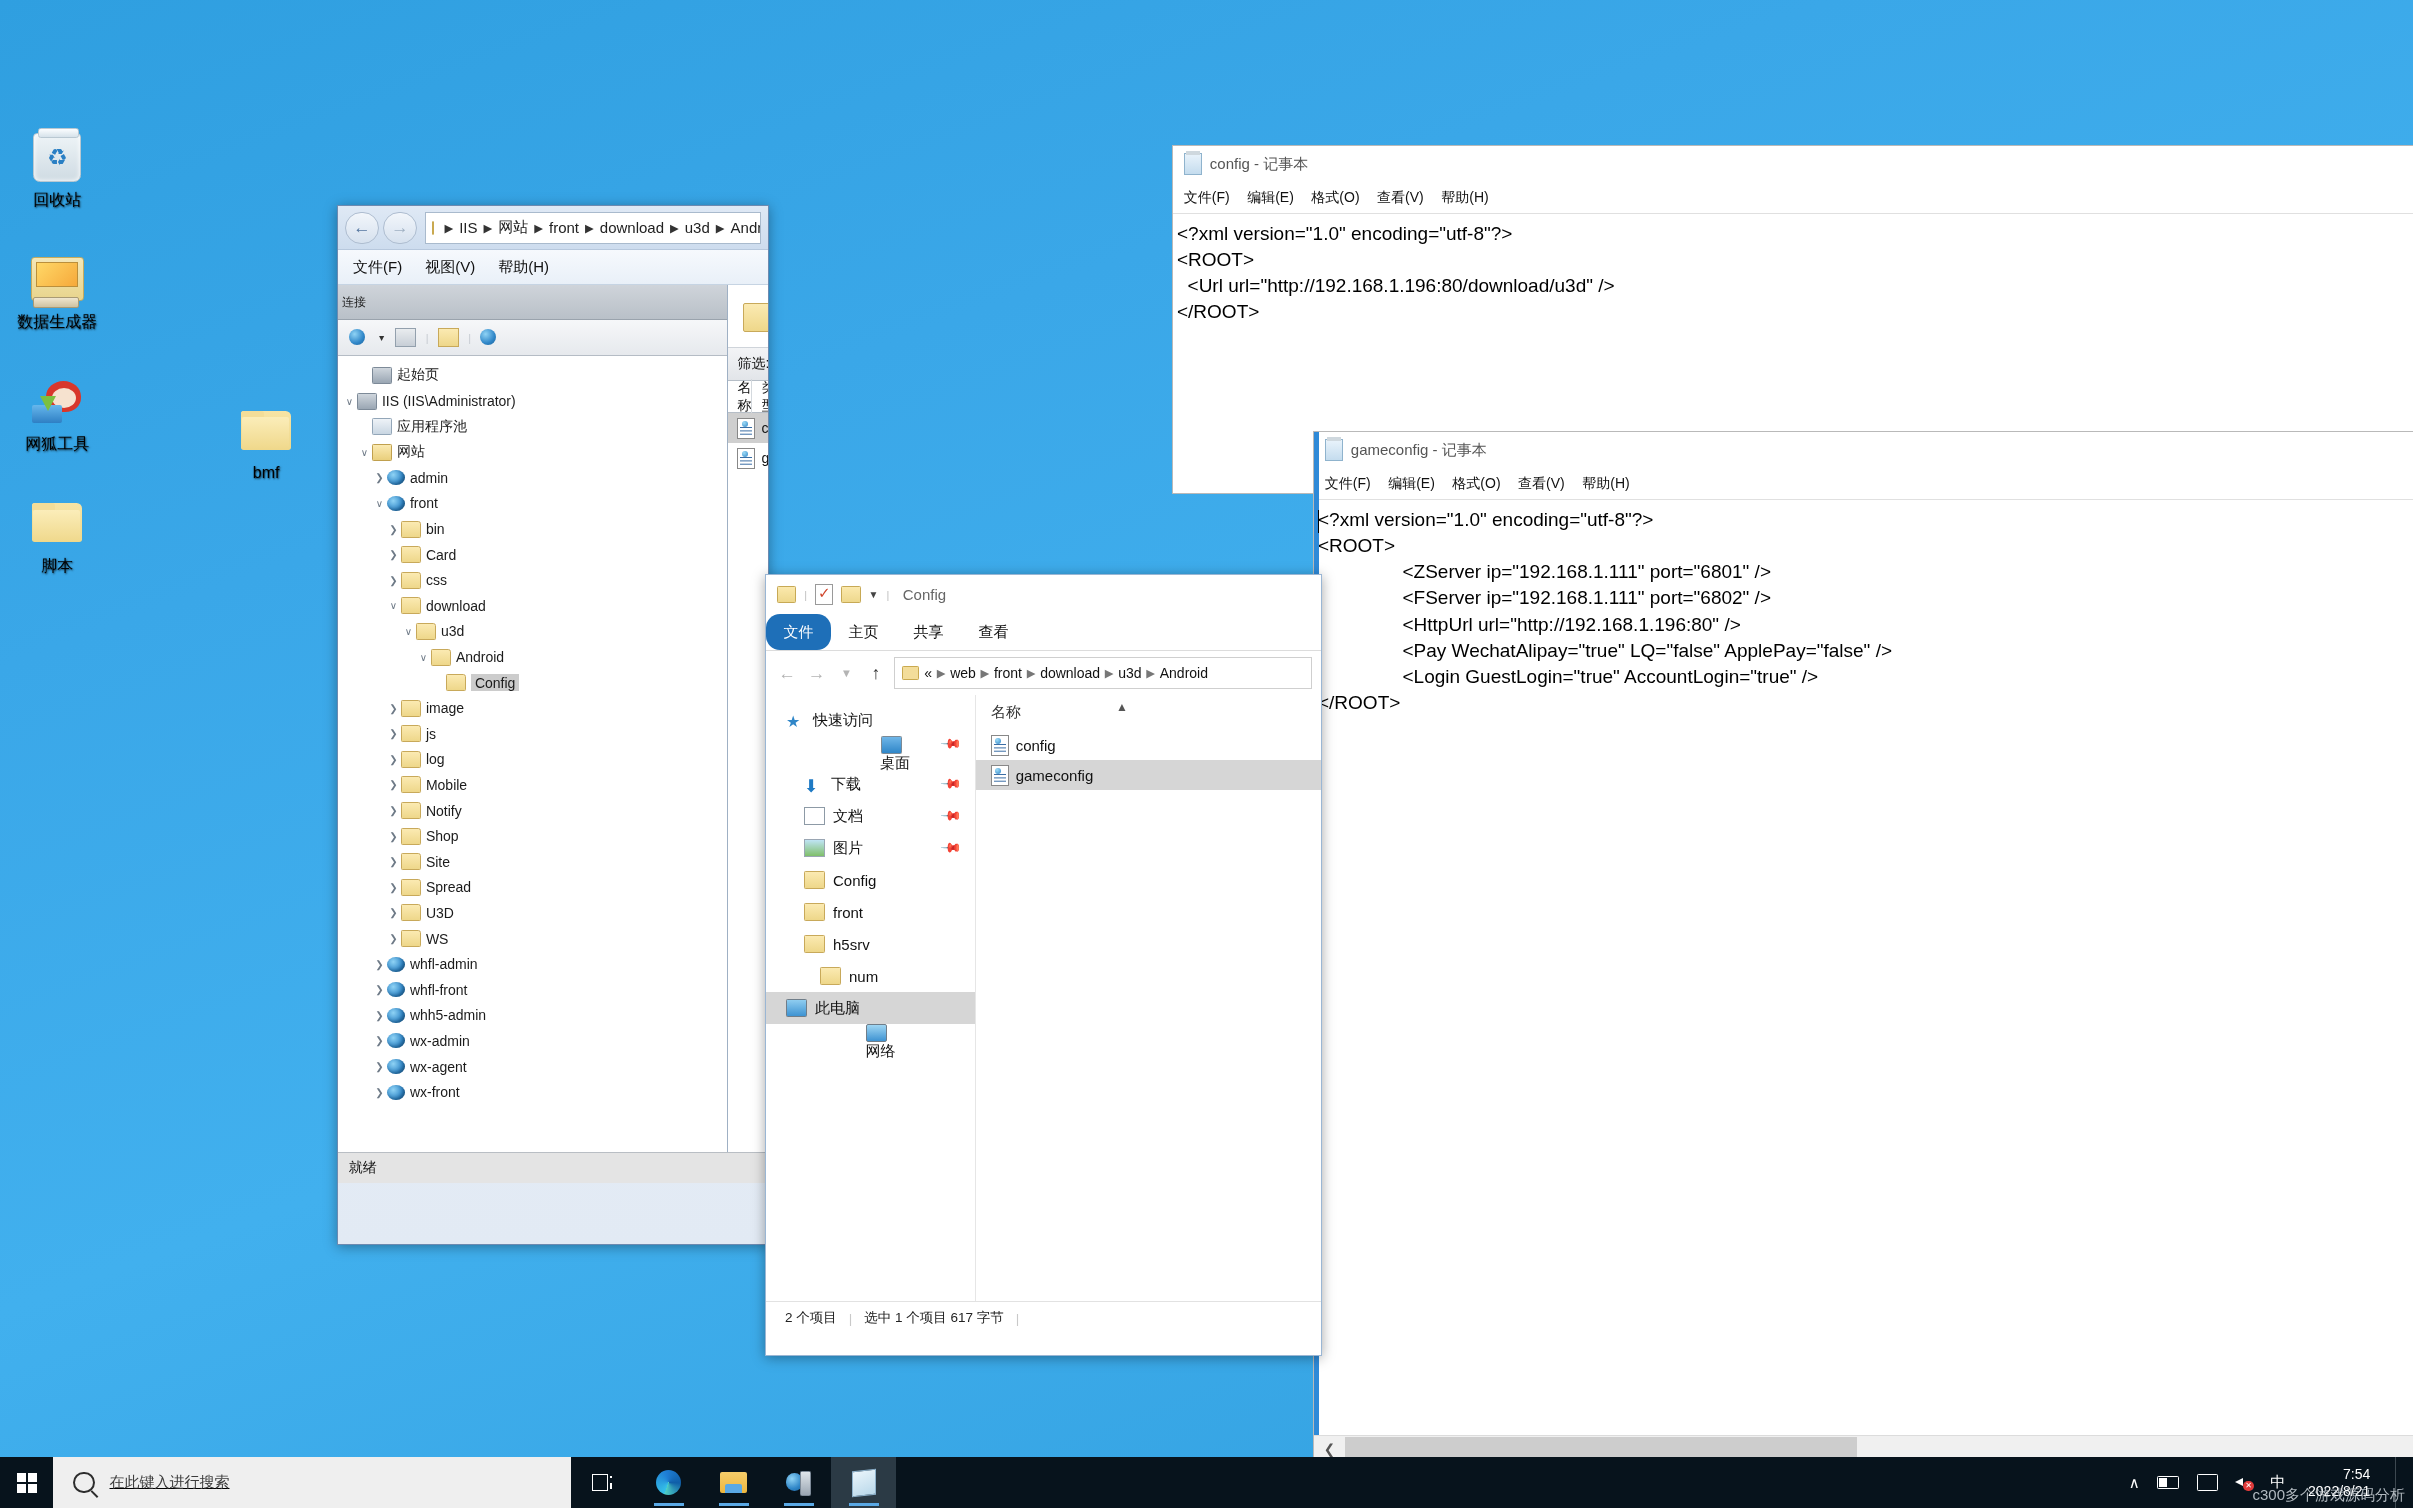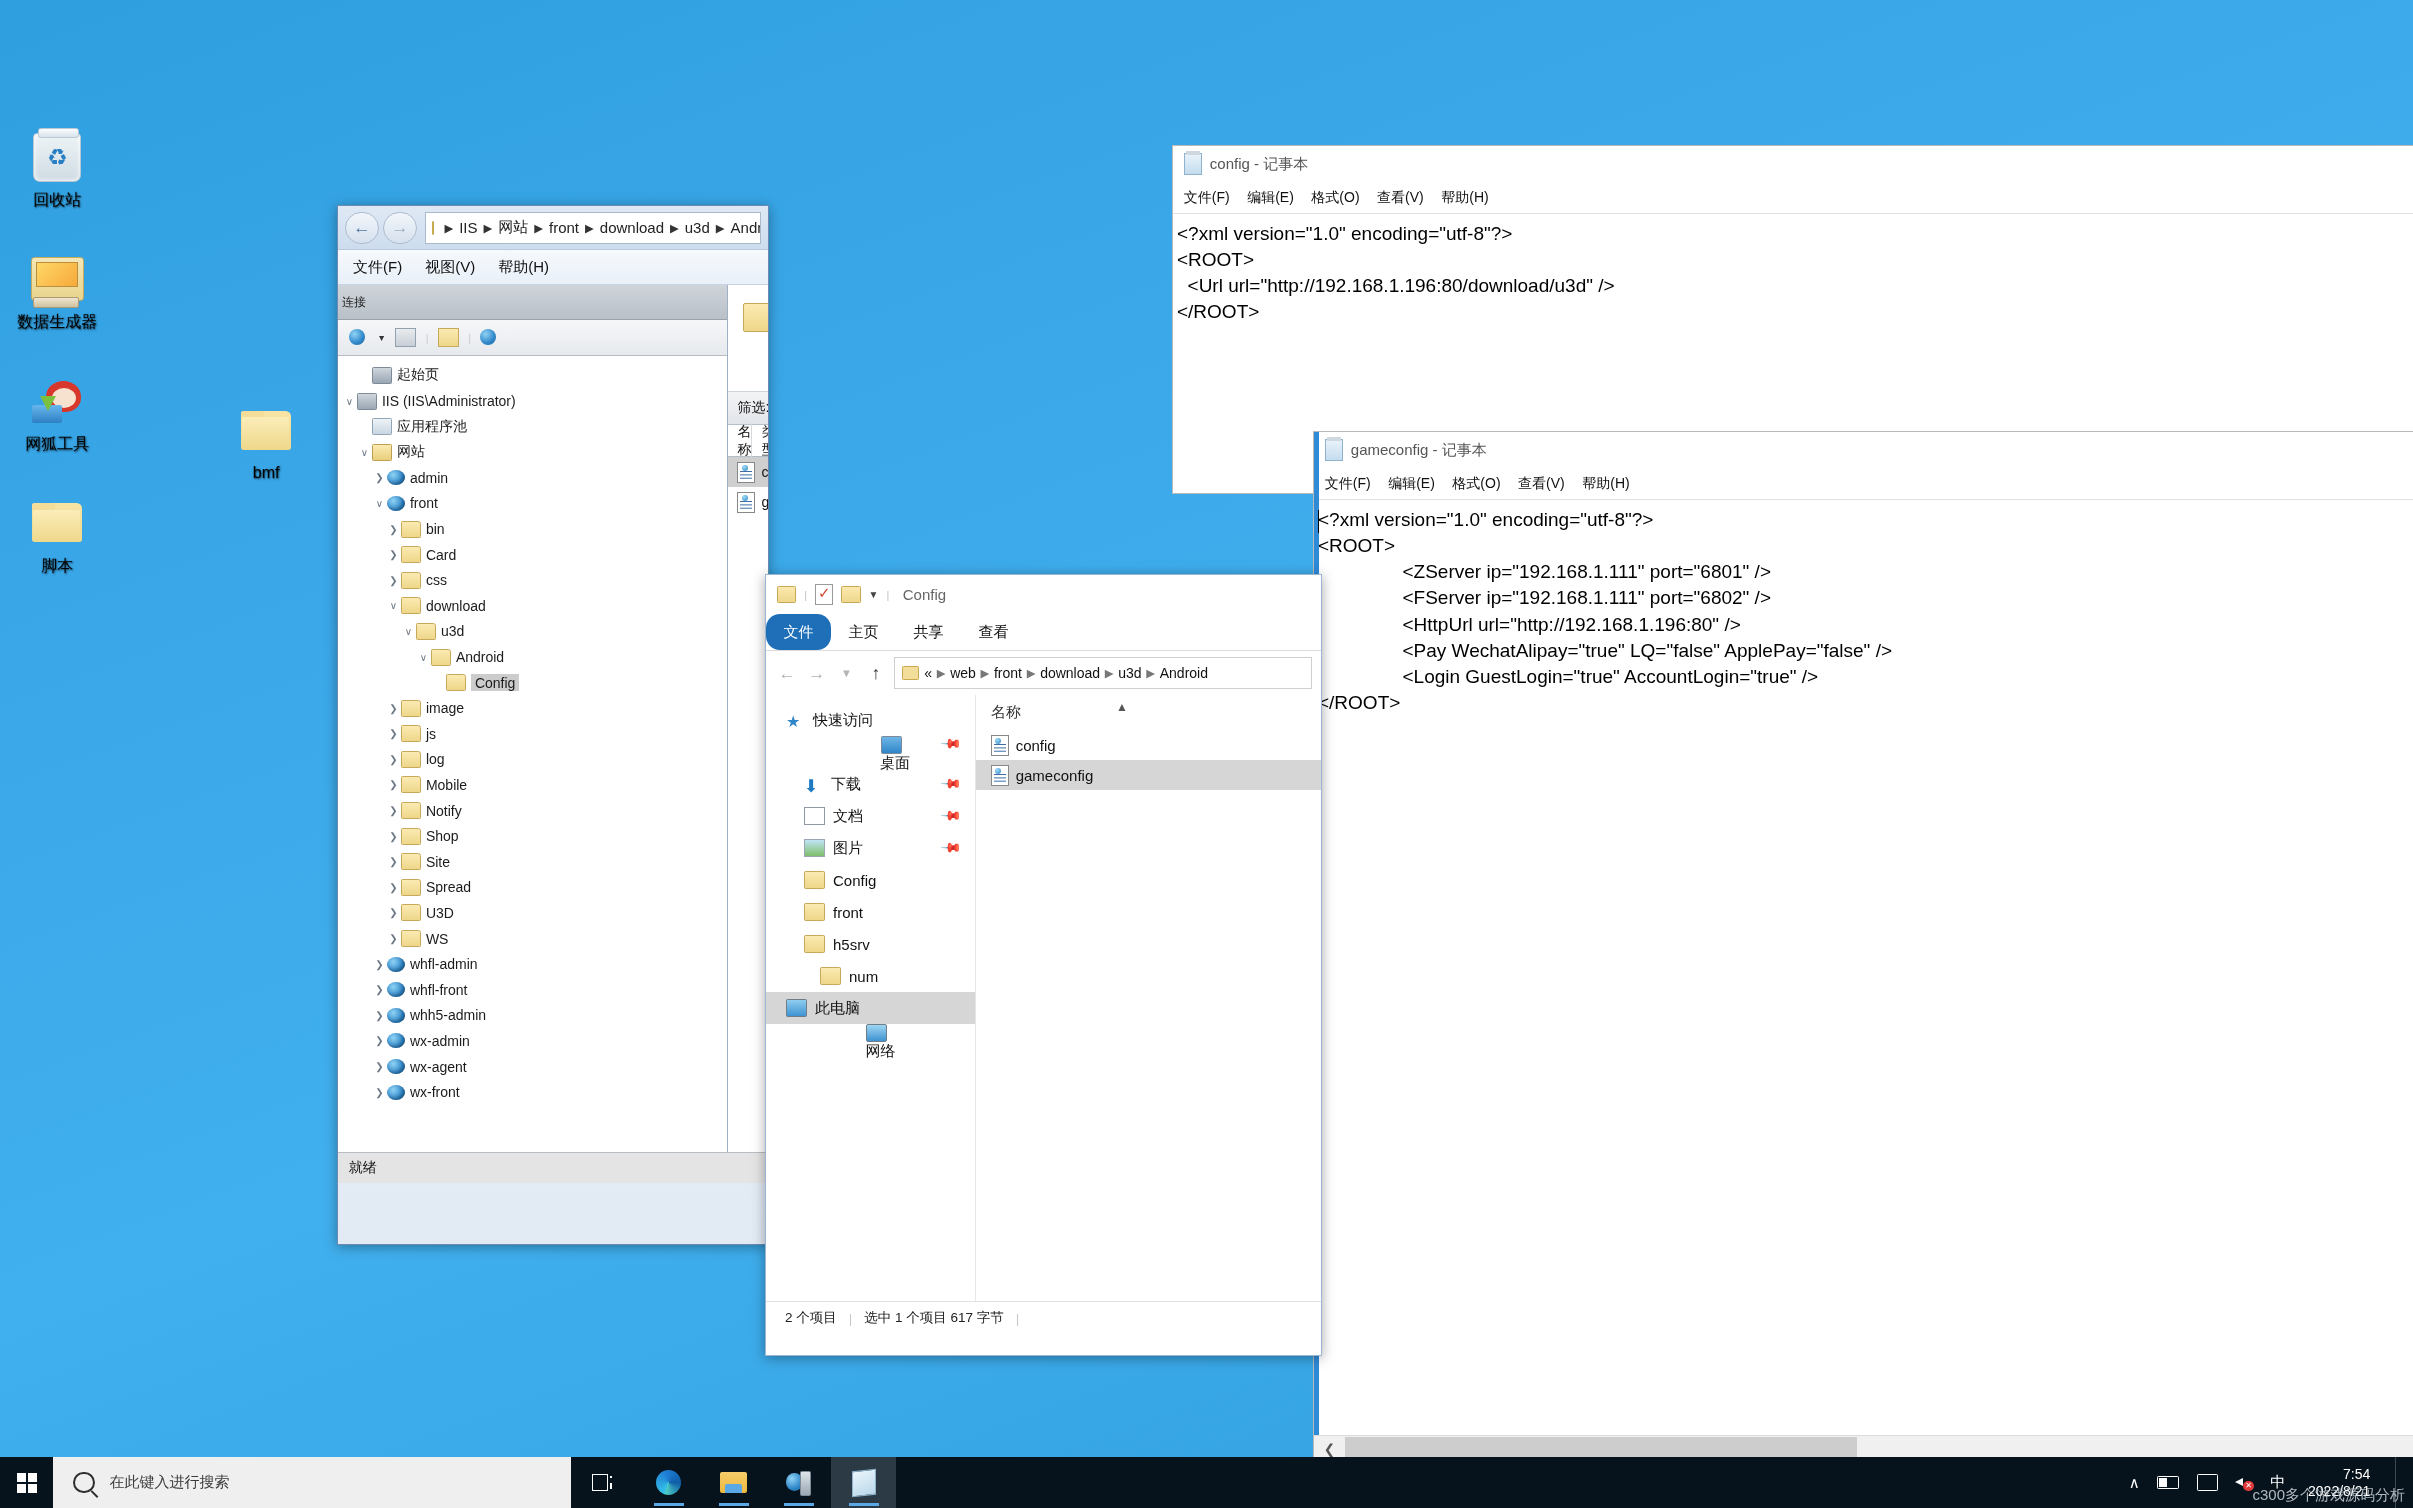--- a/index.html
+++ b/index.html
@@ -85,21 +85,21 @@
   .ic-globe{border-radius:50%;background:radial-gradient(circle at 35% 32%,#8fd3f5,#2f86c8 62%,#1c5f95);
             box-shadow:inset -2px -2px 3.4px rgba(0,0,0,.25);}
   .ic-folder{background:linear-gradient(180deg,#fbeab2,#eed78a);border:0.7px solid #c8a95a;border-radius:1.3px 2.7px 1.3px 1.3px;}
   .ic-srv{background:linear-gradient(180deg,#cfd6dd,#9aa6b3);border:0.7px solid #7d8a98;border-radius:1.3px;}
   .ic-pool{background:linear-gradient(180deg,#eef3f8,#c9d6e2);border:0.7px solid #93a6b8;border-radius:1.3px;}
   .ic-wfolder{background:linear-gradient(180deg,#fbeab2,#e9cf7c);border:0.7px solid #c0a04e;border-radius:1.3px;position:relative;}
   #iis .rightpane{flex:1;background:#fff;display:flex;flex-direction:column;overflow:hidden;}
   #iis .rp-title{height:62px;display:flex;align-items:center;padding-left:15px;gap:12px;}
   #iis .rp-title .bigf{width:34px;height:27px;}
   #iis .filterbar{height:32px;background:linear-gradient(180deg,#f3f4f6,#e2e5e9);display:flex;align-items:center;
-                  padding-left:9.4px;border-top:0.7px solid #cfd4da;font-size:14px;color:#111;white-space:nowrap;margin-top:44px;}
+                  padding-left:9.4px;border-top:0.7px solid #cfd4da;font-size:14px;color:#111;white-space:nowrap;}
   #iis .colhead{height:31px;display:flex;align-items:center;border-top:0.7px solid #b6bec7;border-bottom:0.7px solid #b6bec7;
                 font-size:14px;color:#111;background:#fff;}
   #iis .colhead .c1{width:229px;padding-left:9.4px;border-right:0.7px solid #d4d9de;}
   #iis .colhead .c2{flex:1;padding-left:9.4px;}
   .frow{height:30px;display:flex;align-items:center;font-size:14px;color:#111;}
   .frow.sel{background:#cfcfcf;}
   .frow .c1{width:229px;padding-left:9.4px;display:flex;align-items:center;gap:6px;}
   .xmlic{width:16px;height:19px;background:#fff;border:0.7px solid #888;position:relative;flex:none;}
   .xmlic:before{content:"";position:absolute;left:2px;top:8px;right:2px;height:1.3px;background:#3b6ea5;box-shadow:0 3.4px 0 #3b6ea5,0 6.7px 0 #3b6ea5;}
   .xmlic:after{content:"";position:absolute;left:3.4px;top:2px;width:6px;height:6px;border-radius:50%;background:radial-gradient(circle at 35% 32%,#9fdcf7,#2f86c8);}
@@ -158,21 +158,21 @@
   .exprow{height:30px;display:flex;align-items:center;gap:6.7px;padding-left:15px;font-size:15px;color:#111;}
   .exprow.sel{background:#d6d6d6;}
   #exp .stat{height:32px;border-top:0.7px solid #e2e2e2;display:flex;align-items:center;gap:12px;padding-left:19px;font-size:13.5px;color:#222;}
   #exp .stat .sp{color:#c9c9c9;}
 
   
   #taskbar{position:absolute;left:0;bottom:0;width:2413px;height:51px;background:#07131c;display:flex;align-items:center;}
   #taskbar .start{width:53px;height:51px;display:flex;align-items:center;justify-content:center;}
   .winlogo{width:20px;height:20px;display:grid;grid-template-columns:1fr 1fr;grid-template-rows:1fr 1fr;gap:2px;}
   .winlogo i{background:#fff;display:block;}
-  #taskbar .search{width:498px;height:51px;background:#efefef;display:flex;align-items:center;padding-left:20px;gap:15px;}
+  #taskbar .search{width:498px;height:51px;background:#efefef;display:flex;align-items:center;padding-left:20px;gap:15px;text-decoration:underline;}
   #taskbar .search .mag{width:17.5px;height:17.5px;border:2px solid #2d2d2d;border-radius:50%;position:relative;}
   #taskbar .search .mag:after{content:"";position:absolute;right:-6.7px;bottom:-4px;width:8.8px;height:2px;background:#2d2d2d;transform:rotate(45deg);}
   #taskbar .search .ph{font-size:15px;color:#3b3b3b;}
   .tbtn{width:65px;height:51px;display:flex;align-items:center;justify-content:center;position:relative;}
   .tbtn.active{background:#2b3a45;}
   .tbtn .ul{position:absolute;bottom:2px;left:17.5px;width:30px;height:2.7px;background:#5aa9e6;}
   .tray{margin-left:auto;display:flex;align-items:center;height:51px;padding-right:10.8px;gap:17.5px;color:#fff;}
   .tray .ti{font-size:15px;color:#fff;display:flex;align-items:center;}
   .clock{display:flex;flex-direction:column;align-items:flex-end;line-height:1.18;color:#fff;font-size:14px;margin-left:5.4px;}
   .showdesk{width:6.7px;height:51px;border-left:0.7px solid #3d4850;margin-left:6.7px;}

